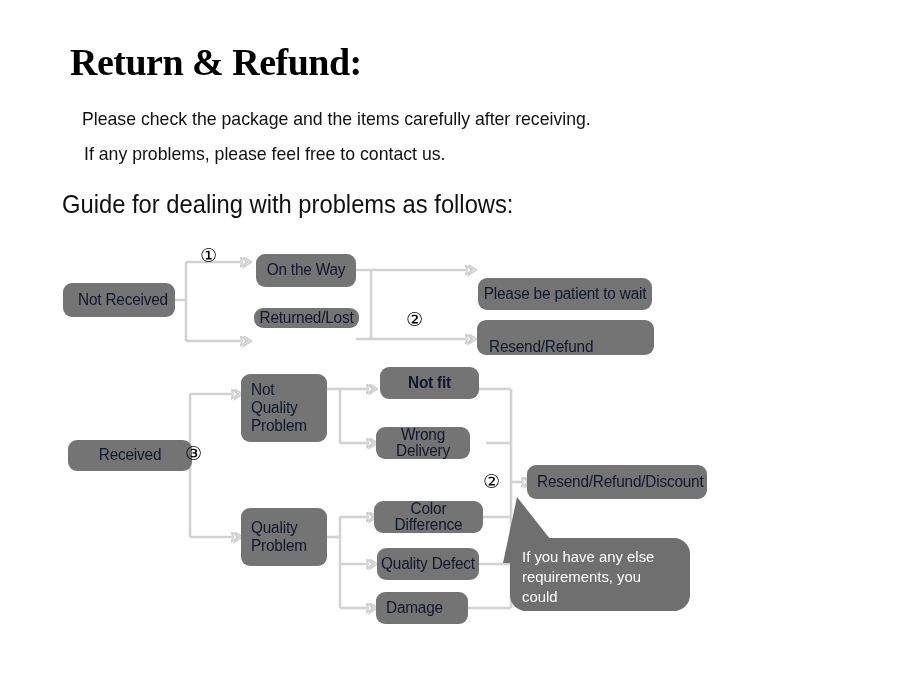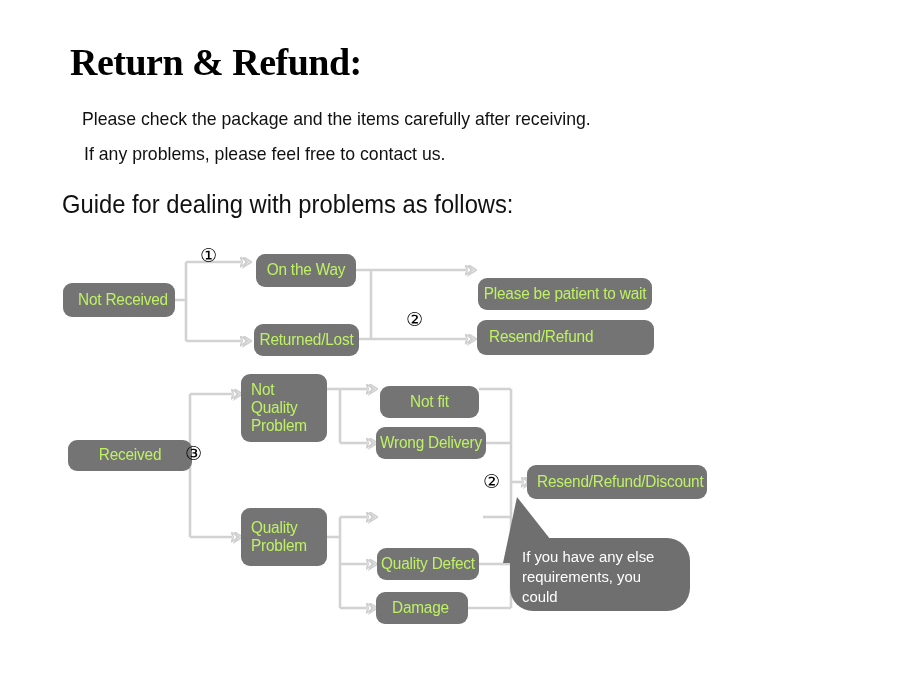--- a/index.html
+++ b/index.html
@@ -32,21 +32,21 @@
     transform:scaleX(.95);transform-origin:left center;
   }
 
   
   #flow{position:absolute;left:0;top:0;width:900px;height:700px;}
   #flow svg{position:absolute;left:0;top:0;}
 
   .node{
     position:absolute;
     background:#747474;
-    color:#bef264;
+    color:#0f172a;
     border-radius:9px;
     font-size:16px;
     line-height:1.02;
     box-sizing:border-box;
     display:flex;
     align-items:center;
     letter-spacing:-0.2px;
   }
   .node span{display:block;width:100%;transform:scaleX(.96);transform-origin:left center;}
   .node.center{justify-content:center;}
@@ -60,21 +60,21 @@
     color:#000000;
     font-family:"DejaVu Sans", sans-serif;
     line-height:1;
   }
 
   
   .bubble{
     position:absolute;
     background:#6f6f6f;
     color:#ffffff;
-    border-radius:23px;
+    border-radius:16px;
     font-size:15.5px;
     line-height:1.30;
     padding:9px 12px 10px 12px;
     box-sizing:border-box;
   }
   .bubble span{display:block;transform:scaleX(.96);transform-origin:left center;}
 </style>
 </head>
 <body>
 
@@ -135,31 +135,31 @@
     <div class="node center" style="left:63px;top:283px;width:112px;height:34px;padding-left:8px;">
       <span>Not Received</span>
     </div>
 
     <div class="circnum" style="left:200px;top:246px;">①</div>
 
     <div class="node center" style="left:256px;top:254px;width:100px;height:33px;">
       <span>On the Way</span>
     </div>
 
-    <div class="node center" style="left:254px;top:324px;width:105px;height:32px;">
+    <div class="node center" style="left:254px;top:308px;width:105px;height:20px;">
       <span>Returned/Lost</span>
     </div>
 
     <div class="node center" style="left:478px;top:254px;width:174px;height:32px;margin-top:24px;">
       <span>Please be patient to wait</span>
     </div>
 
     <div class="circnum" style="left:406px;top:310px;">②</div>
 
-    <div class="node" style="left:477px;top:320px;width:177px;height:35px;padding-left:12px;">
+    <div class="node" style="left:477px;top:320px;width:177px;height:35px;padding-left:12px;align-items:flex-end;">
       <span>Resend/Refund</span>
     </div>
 
     <div class="node center" style="left:68px;top:440px;width:124px;height:31px;">
       <span>Received</span>
     </div>
 
     <div class="circnum" style="left:185px;top:444px;">③</div>
 
     <div class="node multi" style="left:241px;top:374px;width:86px;height:68px;padding-left:10px;">
@@ -170,34 +170,37 @@
       </span>
     </div>
 
     <div class="node multi" style="left:241px;top:508px;width:86px;height:58px;padding-left:10px;">
       <span>
         <b style="font-weight:normal;display:block">Quality</b>
         <b style="font-weight:normal;display:block">Problem</b>
       </span>
     </div>
 
-    <div class="node center" style="left:380px;top:386px;width:99px;height:32px;">
+    <div class="node center" style="left:380px;top:367px;width:99px;height:32px;font-weight:bold;">
       <span>Not fit</span>
     </div>
 
-    <div class="node center" style="left:376px;top:427px;width:110px;height:32px;">
+    <div class="node center" style="left:376px;top:427px;width:94px;height:32px;">
       <span>Wrong Delivery</span>
     </div>
 
+    <div class="node center" style="left:374px;top:501px;width:109px;height:32px;">
+      <span>Color Difference</span>
+    </div>
 
     <div class="node center" style="left:377px;top:548px;width:102px;height:32px;">
       <span>Quality Defect</span>
     </div>
 
-    <div class="node" style="left:376px;top:592px;width:92px;height:32px;padding-left:16px;">
+    <div class="node" style="left:376px;top:592px;width:92px;height:32px;padding-left:10px;">
       <span>Damage</span>
     </div>
 
     <div class="circnum" style="left:483px;top:472px;">②</div>
 
     <div class="node" style="left:527px;top:465px;width:180px;height:34px;padding-left:10px;">
       <span>Resend/Refund/Discount</span>
     </div>
 
     <svg width="900" height="700">

